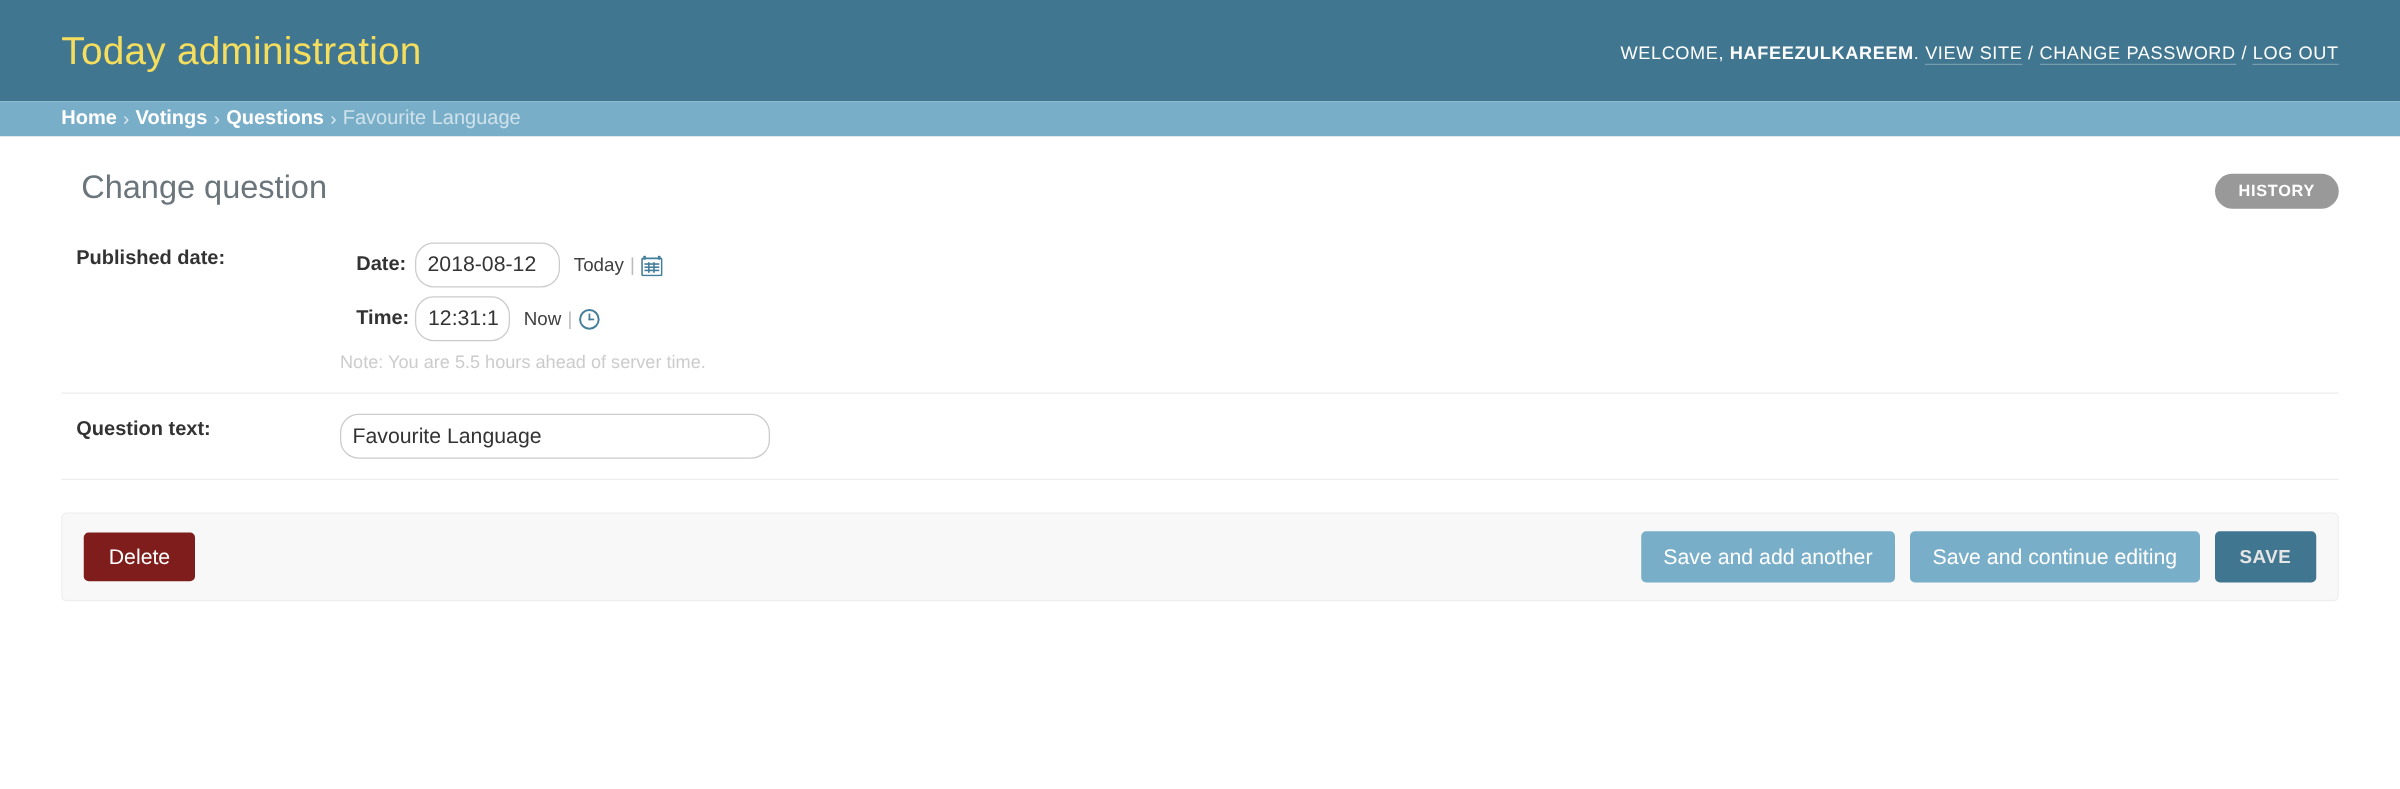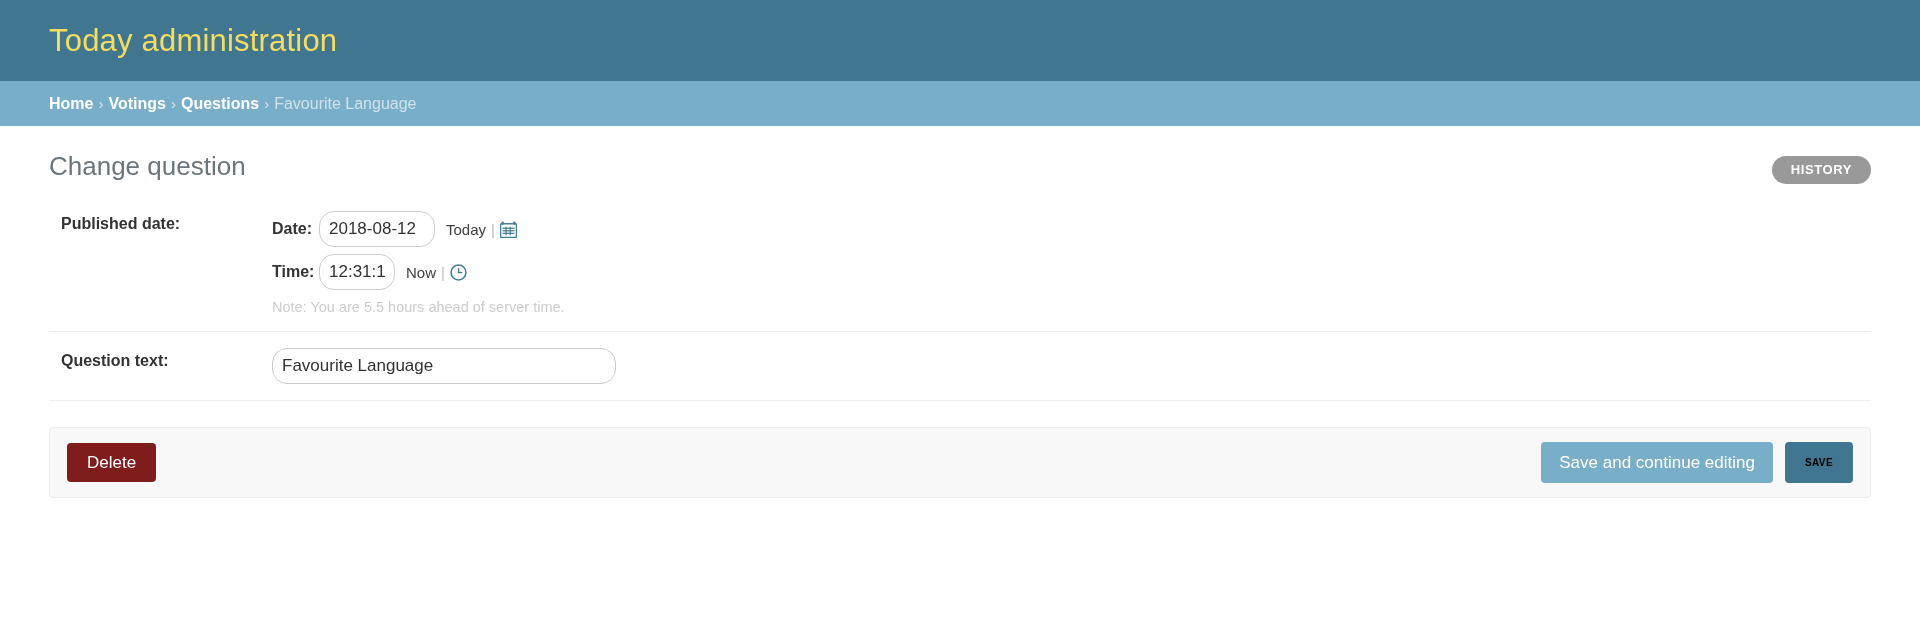--- a/index.html
+++ b/index.html
@@ -51,21 +51,21 @@
   #user-tools a {
     color: #ffffff;
     text-decoration: none;
     border-bottom: 1px solid rgba(255,255,255,0.28);
   }
   #user-tools .sep { color: #ffffff; }
 
   
   #breadcrumbs {
     background: #79aec8;
-    height: 45px;
+    height: 28px;
     display: flex;
     align-items: center;
     padding: 0 49px;
     box-sizing: border-box;
     font-size: 16px;
     font-weight: bold;
     color: #ffffff;
     text-align: center;
   }
   #breadcrumbs a {
@@ -87,20 +87,21 @@
   #content {
     padding: 0 49px;
   }
   #content-header {
     display: flex;
     align-items: flex-start;
     justify-content: space-between;
     padding-top: 26px;
     height: 62px;
     box-sizing: border-box;
+    margin-left: 16px;
   }
   #content-title {
     margin: 0;
     font-size: 26px;
     font-weight: 300;
     color: #6b757c;
     line-height: 1.1;
   }
   #object-tools { margin-top: 4px; }
   .historylink {
@@ -141,20 +142,21 @@
   .datetime-line {
     display: flex;
     align-items: center;
     margin-bottom: 7px;
   }
   .dt-label {
     font-weight: bold;
     font-size: 16px;
     color: #333333;
     width: 47px;
+    margin-left: 13px;
   }
   input[type="text"] {
     font-family: "Liberation Sans", sans-serif;
     font-size: 17px;
     color: #333333;
     border: 1px solid #cccccc;
     border-radius: 15px;
     padding: 7px 8px 7px 9px;
     box-sizing: border-box;
     background: #ffffff;
@@ -222,34 +224,43 @@
     line-height: 1;
   }
   .btn-light {
     background: #79aec8;
     color: #ffffff;
     font-size: 17px;
     padding: 12px 18px;
   }
   .btn-default {
     background: #417690;
-    color: #000000;
-    font-size: 10px;
+    color: #e5e5e5;
+    font-size: 15px;
     font-weight: bold;
     letter-spacing: 0.4px;
     padding: 13px 20px;
     text-transform: uppercase;
   }
 </style>
 </head>
 <body>
 
 <div id="header">
   <div id="branding">
     <h1>Today administration</h1>
+  </div>
+  <div id="user-tools">
+    <span class="welcome-label">WELCOME,</span>
+    <span class="username">HAFEEZULKAREEM</span><span>.</span>
+    <a href="#">VIEW SITE</a>
+    <span class="sep">/</span>
+    <a href="#">CHANGE PASSWORD</a>
+    <span class="sep">/</span>
+    <a href="#">LOG OUT</a>
   </div>
 </div>
 
 <div id="breadcrumbs">
   <a href="#">Home</a>
   <span class="crumb-sep">›</span>
   <a href="#">Votings</a>
   <span class="crumb-sep">›</span>
   <a href="#">Questions</a>
   <span class="crumb-sep">›</span>
@@ -317,19 +328,20 @@
       <div class="row-field">
         <input type="text" class="vTextField" value="Favourite Language" style="">
       </div>
     </div>
 
     <div class="submit-row">
       <div class="deletelink-box">
         <a href="#" class="deletelink">Delete</a>
       </div>
       <div class="save-buttons">
+        <button type="button" class="btn btn-light">Save and add another</button>
         <button type="button" class="btn btn-light">Save and continue editing</button>
         <button type="button" class="btn btn-default">SAVE</button>
       </div>
     </div>
 
   </form>
 </div>
 
 </body></html>

